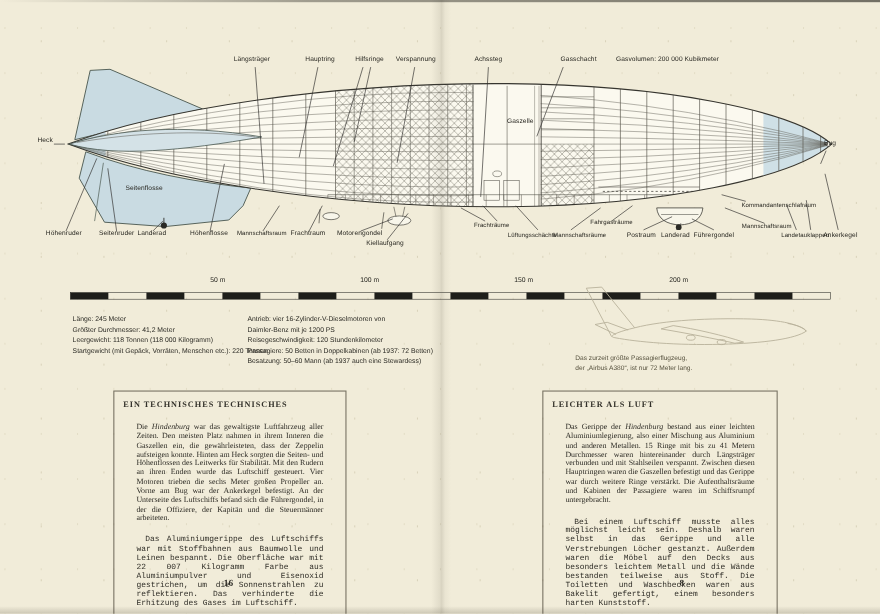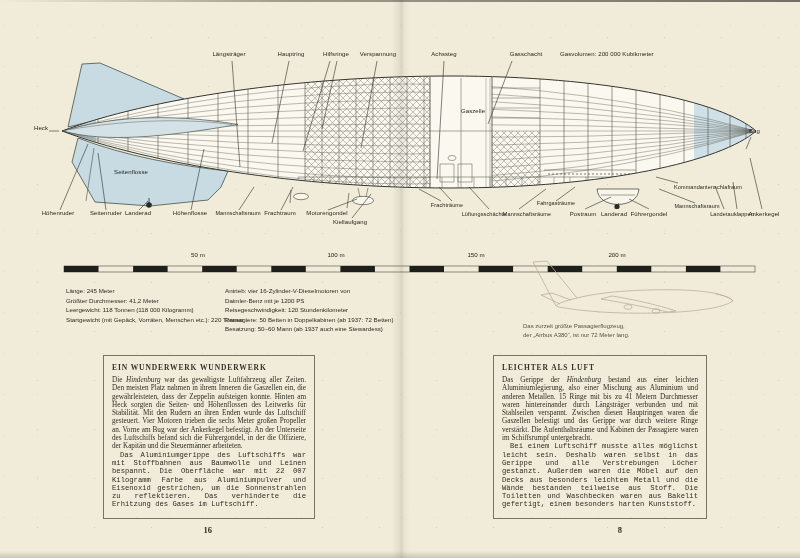--- a/index.html
+++ b/index.html
@@ -21,21 +21,21 @@
   .dlabel.sm{font-size:5.5px;}
   .dlabel.left{text-align:left;}
   .scale-label{position:absolute;font-size:6.2px;width:50px;text-align:center;color:#26251f;}
   .specs{position:absolute;font-size:6.2px;color:#2b2a24;}
   .specs div{height:9.5px;white-space:nowrap;}
   .plane-caption{position:absolute;font-size:6px;line-height:8.6px;color:#57523f;}
   .textbox{position:absolute;width:212px;min-height:146px;border:1px solid rgba(80,75,60,.75);
     padding:7px 8px 9px 8px;box-sizing:border-box;background:transparent;}
   .textbox h3{margin:0 0 4px 0;font-family:"Liberation Serif",serif;font-weight:bold;
     font-size:7.5px;letter-spacing:.9px;color:#33312a;}
-  .textbox p{margin:0;font-family:"Liberation Serif",serif;font-size:7.2px;line-height:8.3px;
+  .textbox p{margin:12px;font-family:"Liberation Serif",serif;font-size:7.2px;line-height:8.3px;
     text-align:justify;color:#2e2c26;}
   .textbox p + p{text-indent:8px;font-family:Liberation Mono, monospace;}
   .pagenum{position:absolute;font-family:"Liberation Serif",serif;font-weight:bold;
     font-size:8.5px;color:#2e2c26;width:30px;text-align:right;}
 </style>
 </head>
 <body>
 
 <div class="speckles"></div>
 
@@ -211,21 +211,21 @@
   <div>Passagiere: 50 Betten in Doppelkabinen (ab 1937: 72 Betten)</div>
   <div>Besatzung: 50–60 Mann (ab 1937 auch eine Stewardess)</div>
 </div>
 
 <div class="plane-caption" style="left:523px;top:322px">
   <div>Das zurzeit größte Passagierflugzeug,</div>
   <div>der „Airbus A380“, ist nur 72 Meter lang.</div>
 </div>
 
 <div class="textbox" style="left:103px;top:355px">
-  <h3>EIN WUNDERWERK WUNDERWERK</h3>
+  <h3>EIN TECHNISCHES TECHNISCHES</h3>
   <p><span>Die </span><i>Hindenburg</i><span> war das gewaltigste Luftfahrzeug aller Zeiten. Den meisten Platz nahmen in ihrem Inneren die Gaszellen ein, die gewährleisteten, dass der Zeppelin aufsteigen konnte. Hinten am Heck sorgten die Seiten- und Höhenflossen des Leitwerks für Stabilität. Mit den Rudern an ihren Enden wurde das Luftschiff gesteuert. Vier Motoren trieben die sechs Meter großen Propeller an. Vorne am Bug war der Ankerkegel befestigt. An der Unterseite des Luftschiffs befand sich die Führergondel, in der die Offiziere, der Kapitän und die Steuermänner arbeiteten.</span></p>
   <p><span>Das Aluminiumgerippe des Luftschiffs war mit Stoffbahnen aus Baumwolle und Leinen bespannt. Die Oberfläche war mit 22 007 Kilogramm Farbe aus Aluminiumpulver und Eisenoxid gestrichen, um die Sonnenstrahlen zu reflektieren. Das verhinderte die Erhitzung des Gases im Luftschiff.</span></p>
 </div>
 
 <div class="textbox" style="left:493px;top:355px;width:214px">
   <h3>LEICHTER ALS LUFT</h3>
   <p><span>Das Gerippe der </span><i>Hindenburg</i><span> bestand aus einer leichten Aluminiumlegierung, also einer Mischung aus Aluminium und anderen Metallen. 15 Ringe mit bis zu 41 Metern Durchmesser waren hintereinander durch Längsträger verbunden und mit Stahlseilen verspannt. Zwischen diesen Hauptringen waren die Gaszellen befestigt und das Gerippe war durch weitere Ringe verstärkt. Die Aufenthaltsräume und Kabinen der Passagiere waren im Schiffsrumpf untergebracht.</span></p>
   <p><span>Bei einem Luftschiff musste alles möglichst leicht sein. Deshalb waren selbst in das Gerippe und alle Verstrebungen Löcher gestanzt. Außerdem waren die Möbel auf den Decks aus besonders leichtem Metall und die Wände bestanden teilweise aus Stoff. Die Toiletten und Waschbecken waren aus Bakelit gefertigt, einem besonders harten Kunststoff.</span></p>
 </div>
 

